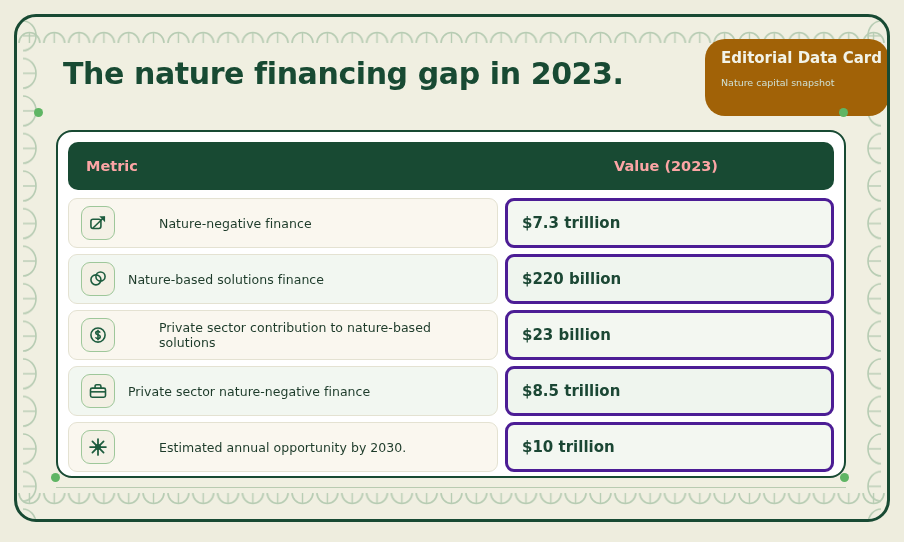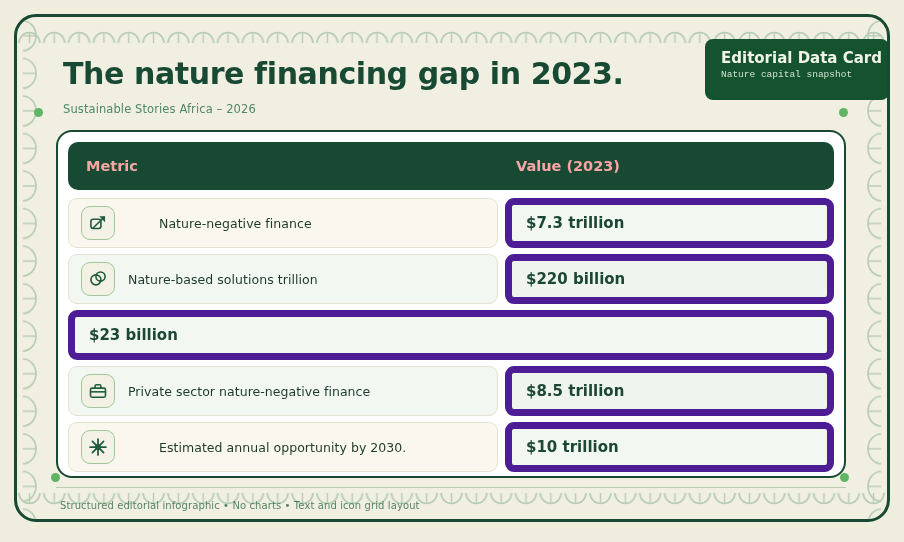--- a/index.html
+++ b/index.html
@@ -88,38 +88,37 @@
     color: #4e8a62;
     letter-spacing: 0.1px;
   }
 
   
   .badge {
     position: absolute;
     right: -28px;
     top: -4px;
     width: 184px;
-    background: #14532d;
-    border-radius: 8px;
-    padding: 11px 16px 20px 16px;
+    background: #a16207;
+    border-radius: 20px;
+    padding: 11px 16px 28px 16px;
     overflow: hidden;
     white-space: nowrap;
     z-index: 4;
   }
   .badge-title {
     font-size: 15px;
     font-weight: bold;
     color: #f2f3e8;
     line-height: 1.15;
   }
   .badge-sub {
-    margin-top: 2px;
+    margin-top: 10px;
     font-size: 9.5px;
     color: #cfe0d3;
-    font-family: Liberation Mono, monospace;
   }
 
   
   .dot {
     position: absolute;
     width: 9px;
     height: 9px;
     border-radius: 50%;
     background: #5fb564;
     z-index: 5;
@@ -151,21 +150,21 @@
     height: 48px;
     align-items: center;
     padding: 0 18px;
   }
   .th {
     font-size: 14.5px;
     font-weight: bold;
     color: #fca5a5;
   }
   .th.metric { flex: 0 0 430px; }
-  .th.value  { flex: 1; }
+  .th.value  { flex: 1; text-align: center; }
 
   
   .rows {
     margin-top: 8px;
     display: flex;
     flex-direction: column;
     gap: 6px;
   }
   .row {
     display: flex;
@@ -180,21 +179,21 @@
     padding: 0 12px;
     border-radius: 9px;
     border: 1px solid #e4e2d2;
   }
   .cell-value {
     flex: 1;
     display: flex;
     align-items: center;
     padding: 0 14px;
     border-radius: 9px;
-    border: 7px solid #4c1d95;
+    border: 3px solid #4c1d95;
   }
   .row.warm .cell-metric { background: #faf7ef; gap: 44px; }
   .row.warm .cell-value  { background: #f3f7f1; }
   .row.cool .cell-metric { background: #f2f7f1; }
   .row.cool .cell-value  { background: #eff5ee; }
 
   .icon-tile {
     flex: 0 0 auto;
     width: 34px;
     height: 34px;
@@ -270,21 +269,20 @@
     </svg>
 
     <svg class="arc-band right" viewBox="0 0 26 508" preserveAspectRatio="none">
       <rect x="0" y="0" width="26" height="508" fill="url(#arcPat)"></rect>
     </svg>
 
     <div class="surface">
 
       <div class="header">
         <div class="title">The nature financing gap in 2023.</div>
-        <div class="subtitle">Sustainable Stories Africa – 2026</div>
       </div>
 
       <div class="badge">
         <div class="badge-title">Editorial Data Card</div>
         <div class="badge-sub">Nature capital snapshot</div>
       </div>
 
     </div>
   </div>
 
@@ -317,28 +315,38 @@
       </div>
 
       <div class="row cool">
         <div class="cell-metric">
           <span class="icon-tile">
             <svg width="20" height="20" viewBox="0 0 24 24" fill="none" stroke="#1d5c3e" stroke-width="1.9">
               <circle cx="9.5" cy="13" r="6"></circle>
               <circle cx="15" cy="9" r="5.5"></circle>
             </svg>
           </span>
-          <span class="metric-label">Nature-based solutions trillion</span>
+          <span class="metric-label">Nature-based solutions finance</span>
         </div>
         <div class="cell-value">
           <span class="value-label">$220 billion</span>
         </div>
       </div>
 
       <div class="row warm">
+        <div class="cell-metric">
+          <span class="icon-tile">
+            <svg width="20" height="20" viewBox="0 0 24 24" fill="none" stroke="#1d5c3e" stroke-width="1.9">
+              <circle cx="12" cy="12" r="8.5"></circle>
+              <path d="M14.6 9.1c-.5-1-1.5-1.5-2.7-1.5-1.5 0-2.6.8-2.6 2 0 1.3 1.1 1.8 2.6 2.2 1.6.4 2.8 1 2.8 2.4 0 1.3-1.2 2.1-2.8 2.1-1.3 0-2.4-.5-2.9-1.6"></path>
+              <line x1="12" y1="5.8" x2="12" y2="18.2"></line>
+            </svg>
+          </span>
+          <span class="metric-label">Private sector contribution to nature-based solutions</span>
+        </div>
         <div class="cell-value">
           <span class="value-label">$23 billion</span>
         </div>
       </div>
 
       <div class="row cool">
         <div class="cell-metric">
           <span class="icon-tile">
             <svg width="20" height="20" viewBox="0 0 24 24" fill="none" stroke="#1d5c3e" stroke-width="1.9">
               <rect x="3" y="8.5" width="18" height="11" rx="2"></rect>
@@ -373,15 +381,14 @@
         </div>
       </div>
 
     </div>
   </div>
 
   <div class="dot card-bl"></div>
   <div class="dot card-br"></div>
 
   <div class="footer-rule"></div>
-  <div class="footer">Structured editorial infographic • No charts • Text and icon grid layout</div>
 
 </div>
 
 </body></html>

